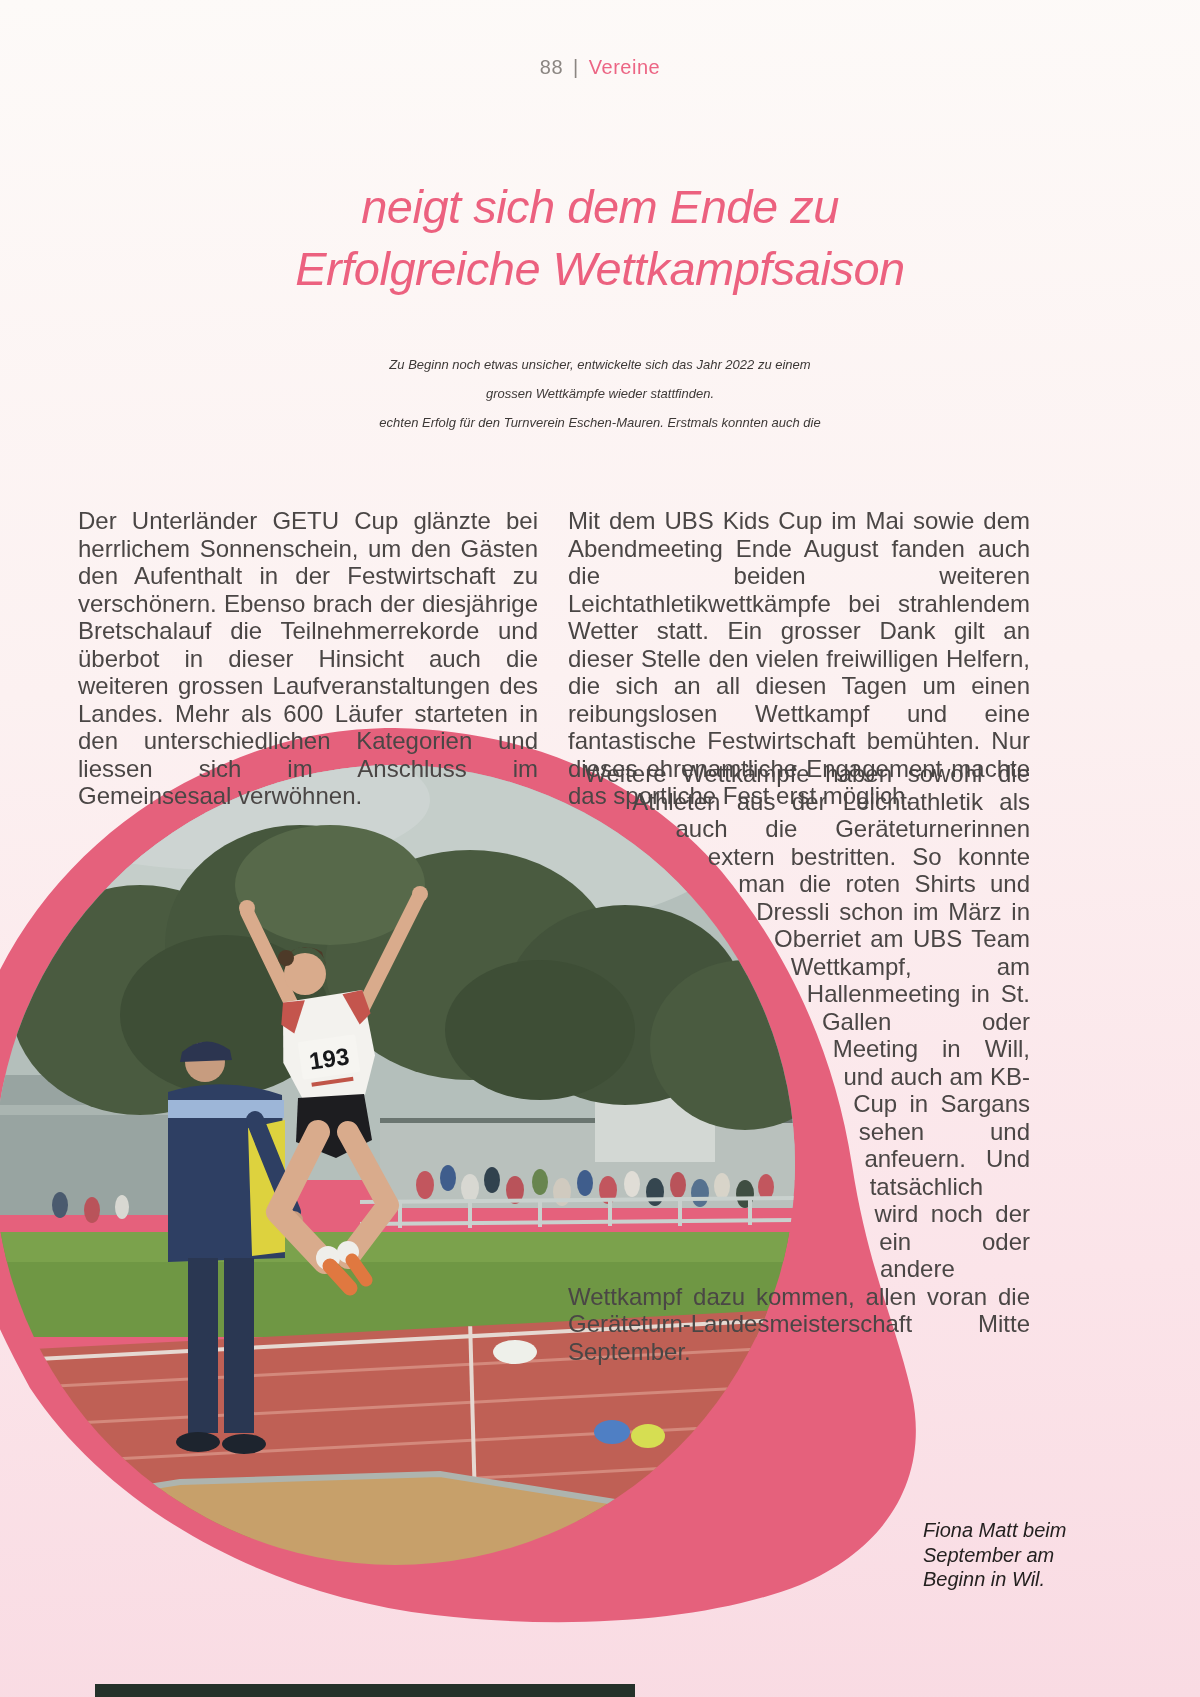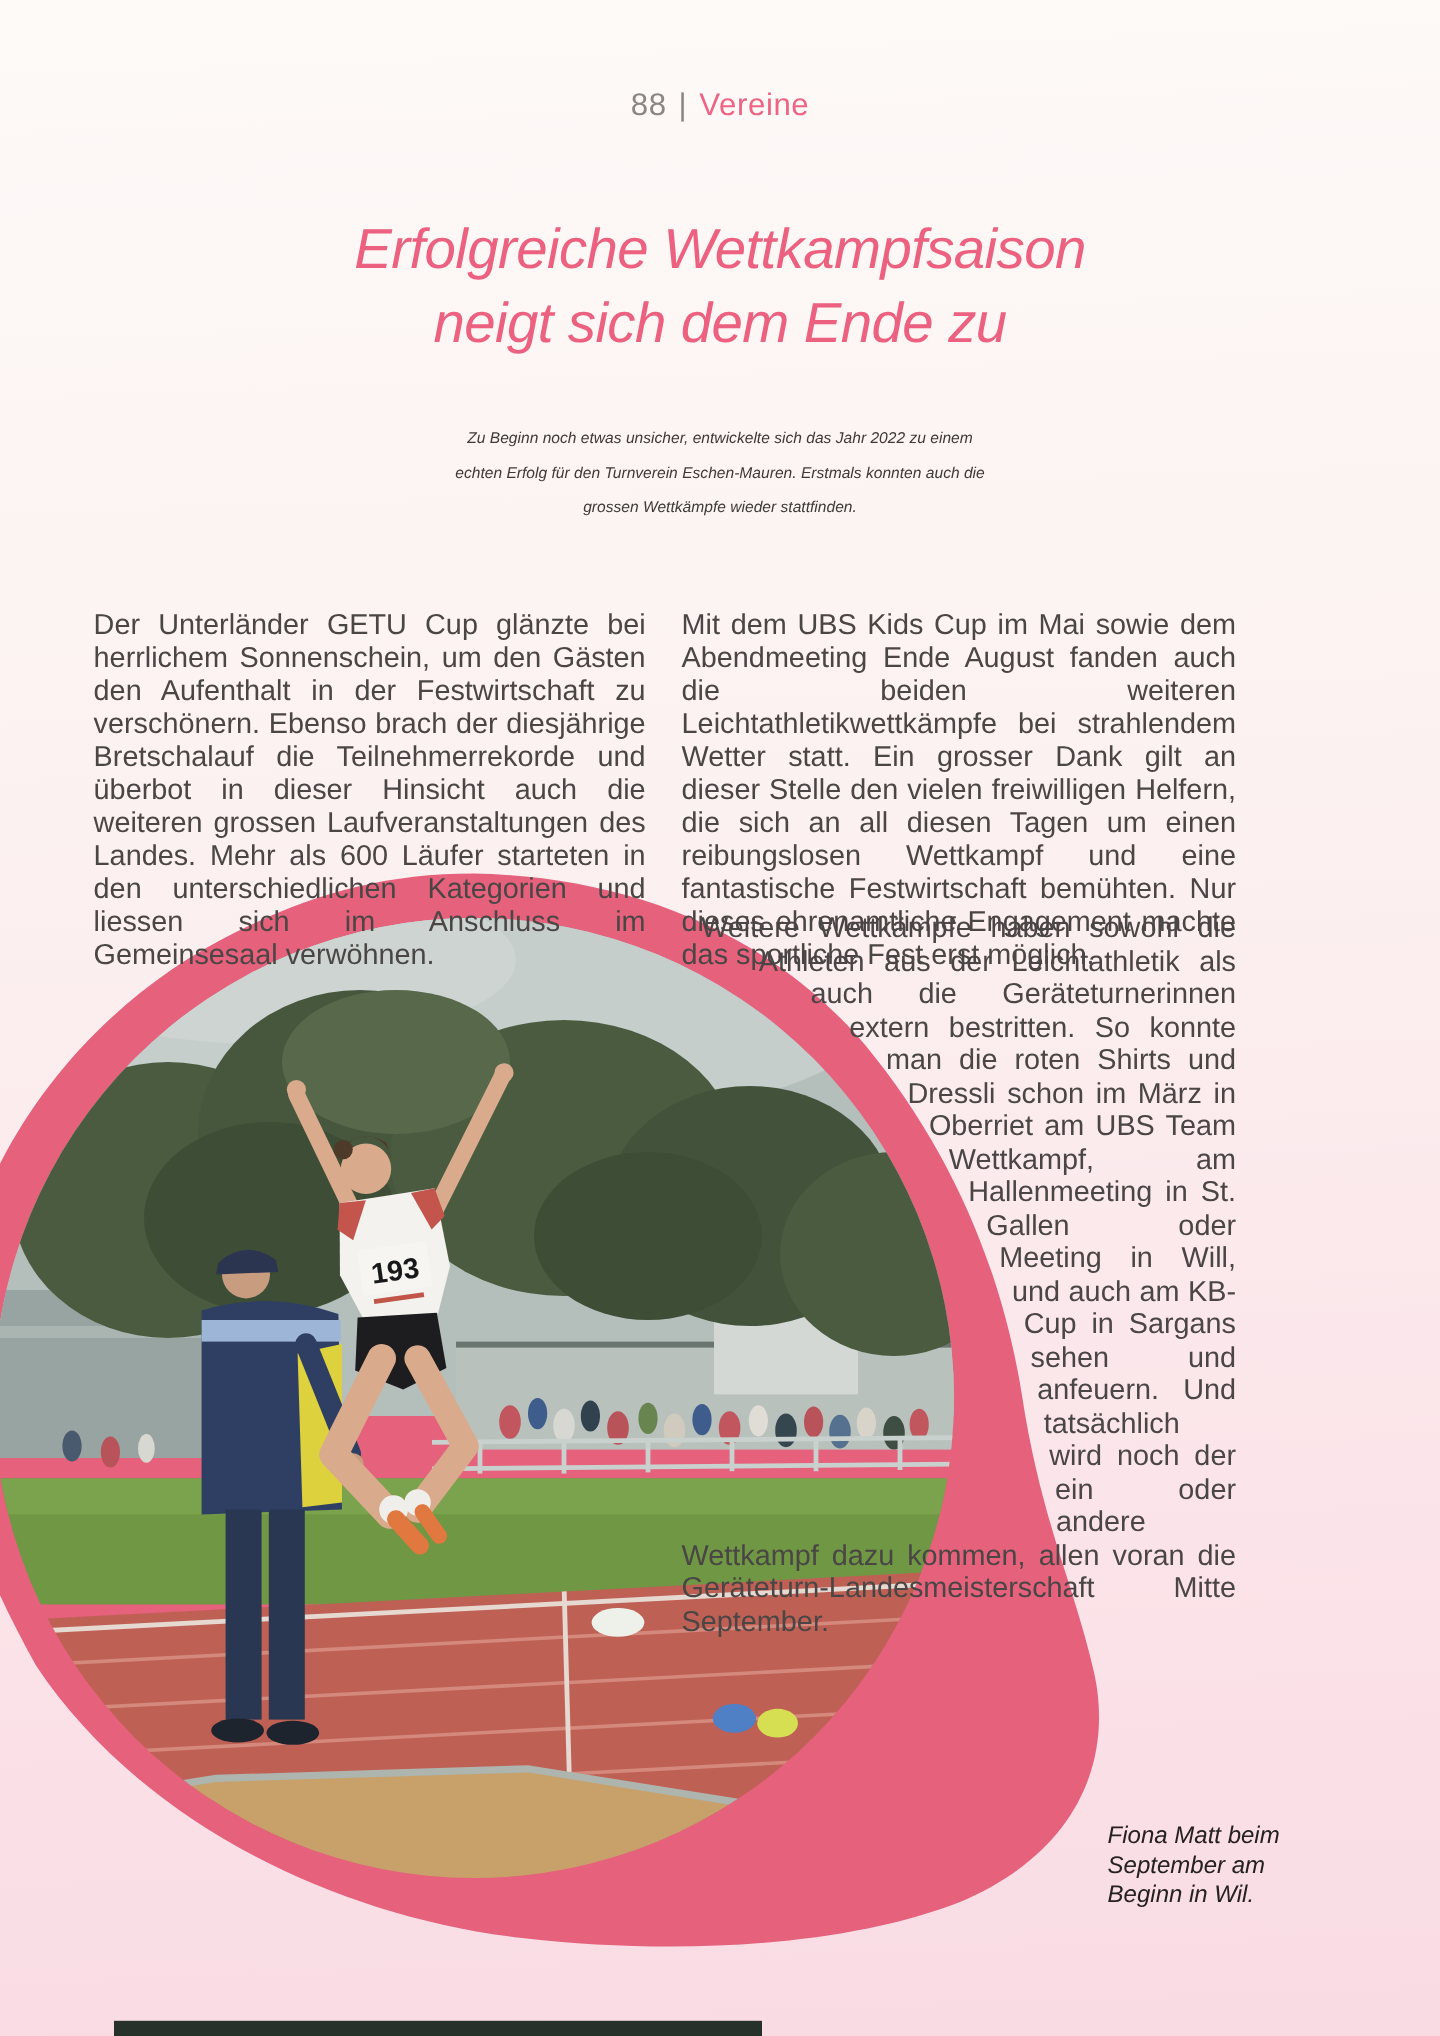--- a/index.html
+++ b/index.html
@@ -7,22 +7,22 @@
     position:relative;
     width:1200px;height:1697px;
     overflow:hidden;
     background:linear-gradient(178deg,#fdfaf8 0%,#fcf1f1 40%,#fbe4e9 75%,#f9dbe3 100%);
     font-family:"Liberation Sans",sans-serif;
   }
   .artwork{position:absolute;inset:0;z-index:1;}
   .textlayer{position:absolute;inset:0;z-index:2;}
 
   .page-header{
-    position:absolute;left:0;top:72px;width:100%;
-    text-align:center;font-size:26px;color:#8b8682;letter-spacing:.5px;
+    position:absolute;left:0;top:56px;width:100%;
+    text-align:center;font-size:20px;color:#8b8682;letter-spacing:.5px;
   }
   .page-header .sep{margin:0 10px;color:#8b8682;}
   .page-header .section{color:#ec6584;}
 
   .title{
     position:absolute;left:0;top:176px;width:100%;
     text-align:center;font-style:italic;font-weight:500;
     font-size:47px;line-height:62px;letter-spacing:-.5px;color:#ec617f;
   }
   .title span{display:block;}
@@ -194,28 +194,28 @@
     <rect x="95" y="1684" width="540" height="13" fill="#25312a"></rect>
   </svg>
 
   <div class="textlayer">
 
     <div class="page-header">
       <span>88</span><span class="sep">|</span><span class="section">Vereine</span>
     </div>
 
     <h1 class="title" style="margin:0;">
+      <span>neigt sich dem Ende zu</span>
       <span>Erfolgreiche Wettkampfsaison</span>
-      <span>neigt sich dem Ende zu</span>
     </h1>
 
     <div class="lead">
       <span>Zu Beginn noch etwas unsicher, entwickelte sich das Jahr 2022 zu einem</span>
+      <span>grossen Wettkämpfe wieder stattfinden.</span>
       <span>echten Erfolg für den Turnverein Eschen-Mauren. Erstmals konnten auch die</span>
-      <span>grossen Wettkämpfe wieder stattfinden.</span>
     </div>
 
     <div class="bodycol col-left">
       <p>Der Unterländer GETU Cup glänzte bei herrlichem Sonnenschein, um den Gästen den Aufenthalt in der Festwirtschaft zu verschönern. Ebenso brach der diesjährige Bretschalauf die Teilnehmerrekorde und überbot in dieser Hinsicht auch die weiteren grossen Laufveranstaltungen des Landes. Mehr als 600 Läufer starteten in den unterschiedlichen Kategorien und liessen sich im Anschluss im Gemeinsesaal verwöhnen.</p>
     </div>
 
     <div class="bodycol col-right1">
       <p>Mit dem UBS Kids Cup im Mai sowie dem Abendmeeting Ende August fanden auch die beiden weiteren Leichtathletikwettkämpfe bei strahlendem Wetter statt. Ein grosser Dank gilt an dieser Stelle den vielen freiwilligen Helfern, die sich an all diesen Tagen um einen reibungslosen Wettkampf und eine fantastische Festwirtschaft bemühten. Nur dieses ehrenamtliche Engagement machte das sportliche Fest erst möglich.</p>
     </div>
 

